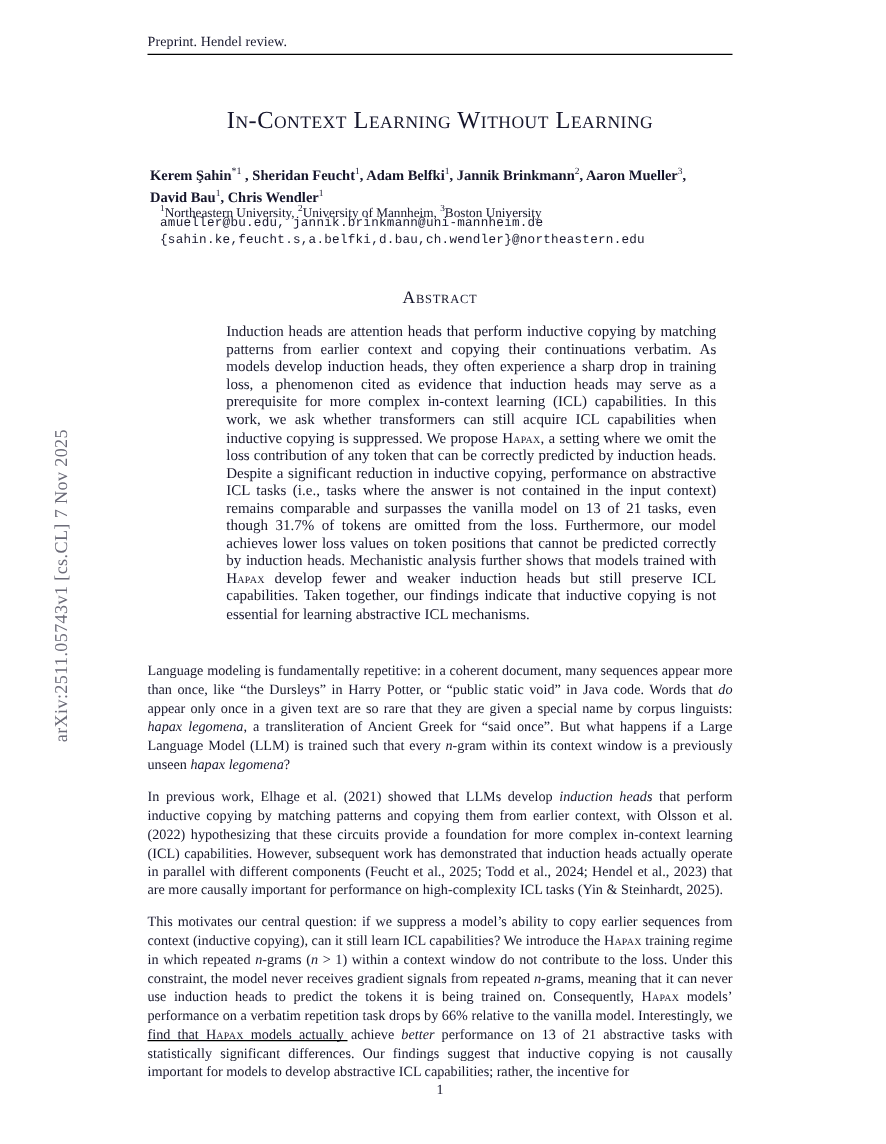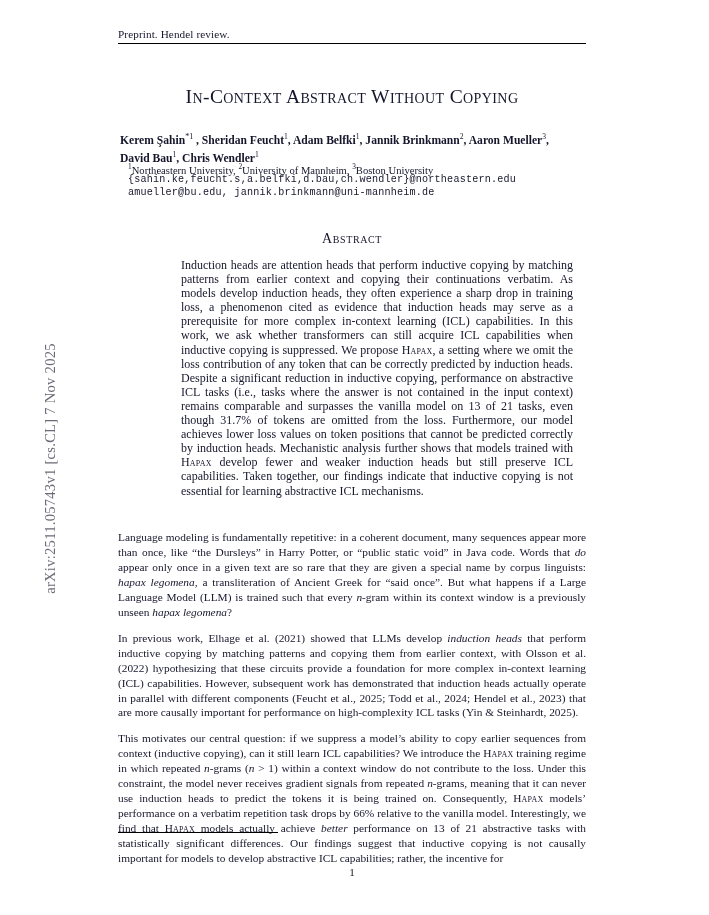--- a/index.html
+++ b/index.html
@@ -220,38 +220,38 @@
   <div class="stamp-text">arXiv:2511.05743v1  [cs.CL]  7 Nov 2025</div>
 </div>
 
 <div id="page">
 
   <div id="running-head">
     <div class="head-text">Preprint. Hendel review.</div>
     <div class="head-rule"></div>
   </div>
 
-  <h1 id="paper-title">In-Context Abstract Without Copying</h1>
+  <h1 id="paper-title">In-Context Learning Without Learning</h1>
 
   <div id="author-block">
     <div>
       Kerem Şahin<sup class="star">*1</sup> , Sheridan Feucht<sup>1</sup>, Adam Belfki<sup>1</sup>, Jannik Brinkmann<sup>2</sup>, Aaron Mueller<sup>3</sup>,
     </div>
     <div>
       David Bau<sup>1</sup>, Chris Wendler<sup>1</sup>
     </div>
   </div>
 
   <div id="affil-line">
     <sup>1</sup>Northeastern University, <sup>2</sup>University of Mannheim, <sup>3</sup>Boston University
   </div>
 
   <div id="email-block">
+    <div>amueller@bu.edu, jannik.brinkmann@uni-mannheim.de</div>
     <div>{sahin.ke,feucht.s,a.belfki,d.bau,ch.wendler}@northeastern.edu</div>
-    <div>amueller@bu.edu, jannik.brinkmann@uni-mannheim.de</div>
   </div>
 
   <div id="abstract-heading">Abstract</div>
   <div id="abstract-body">
     <p>Induction heads are attention heads that perform inductive copying by matching patterns from earlier context and copying their continuations verbatim. As models develop induction heads, they often experience a sharp drop in training loss, a phenomenon cited as evidence that induction heads may serve as a prerequisite for more complex in-context learning (ICL) capabilities. In this work, we ask whether transformers can still acquire ICL capabilities when inductive copying is suppressed. We propose <span class="sc">Hapax</span>, a setting where we omit the loss contribution of any token that can be correctly predicted by induction heads. Despite a significant reduction in inductive copying, performance on abstractive ICL tasks (i.e., tasks where the answer is not contained in the input context) remains comparable and surpasses the vanilla model on 13 of 21 tasks, even though 31.7% of tokens are omitted from the loss. Furthermore, our model achieves lower loss values on token positions that cannot be predicted correctly by induction heads. Mechanistic analysis further shows that models trained with <span class="sc">Hapax</span> develop fewer and weaker induction heads but still preserve ICL capabilities. Taken together, our findings indicate that inductive copying is not essential for learning abstractive ICL mechanisms.</p>
   </div>
 
 
   <div id="body-text">
     <p>Language modeling is fundamentally repetitive: in a coherent document, many sequences appear more than once, like “the Dursleys” in Harry Potter, or “public static void” in Java code. Words that <span class="it">do</span> appear only once in a given text are so rare that they are given a special name by corpus linguists: <span class="it">hapax legomena</span>, a transliteration of Ancient Greek for “said once”. But what happens if a Large Language Model (LLM) is trained such that every <span class="mathit">n</span>-gram within its context window is a previously unseen <span class="it">hapax legomena</span>?</p>

